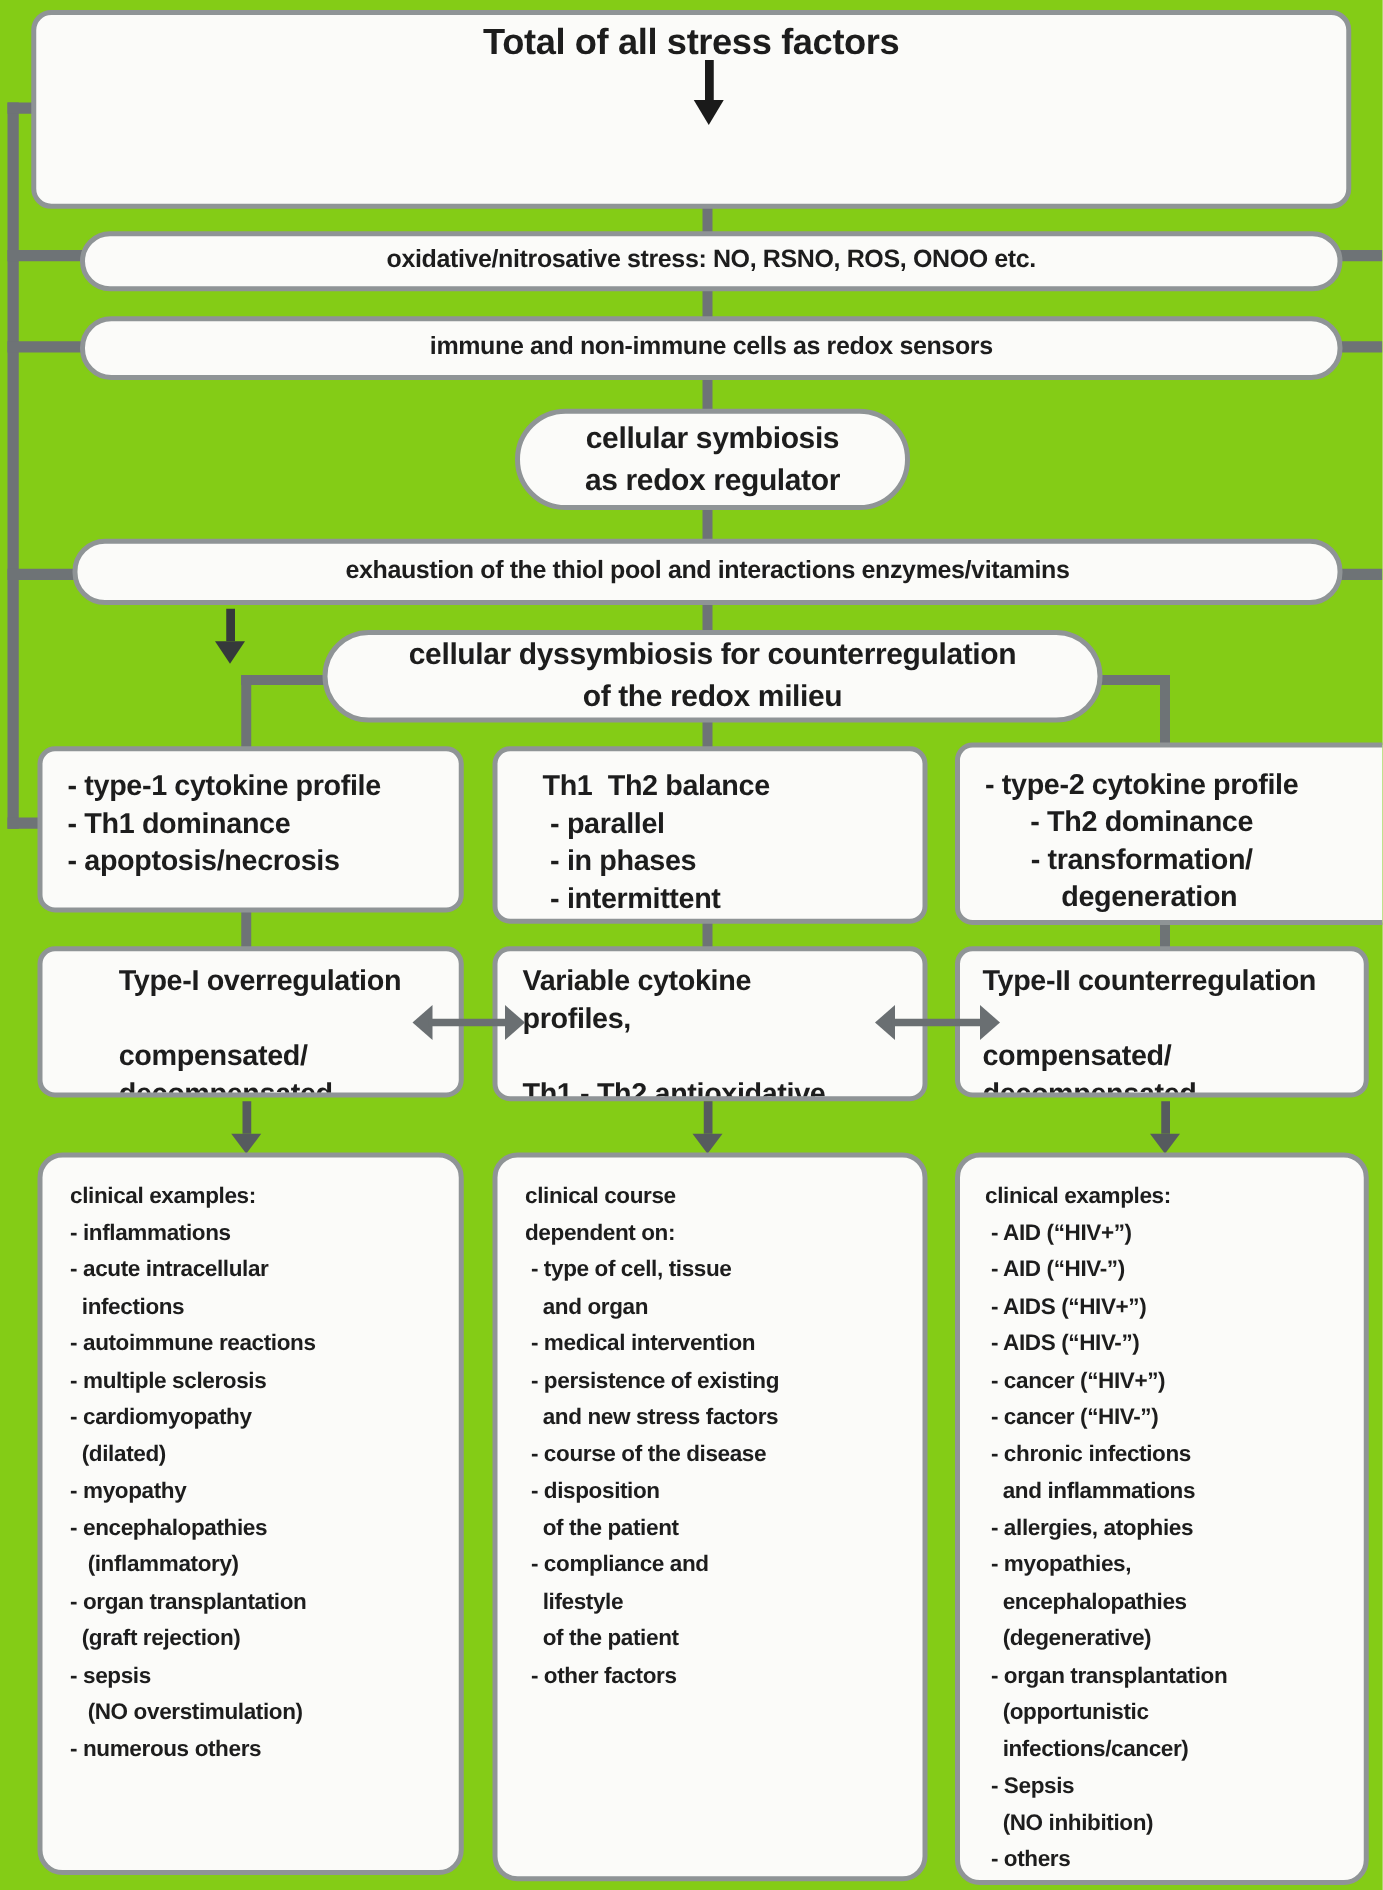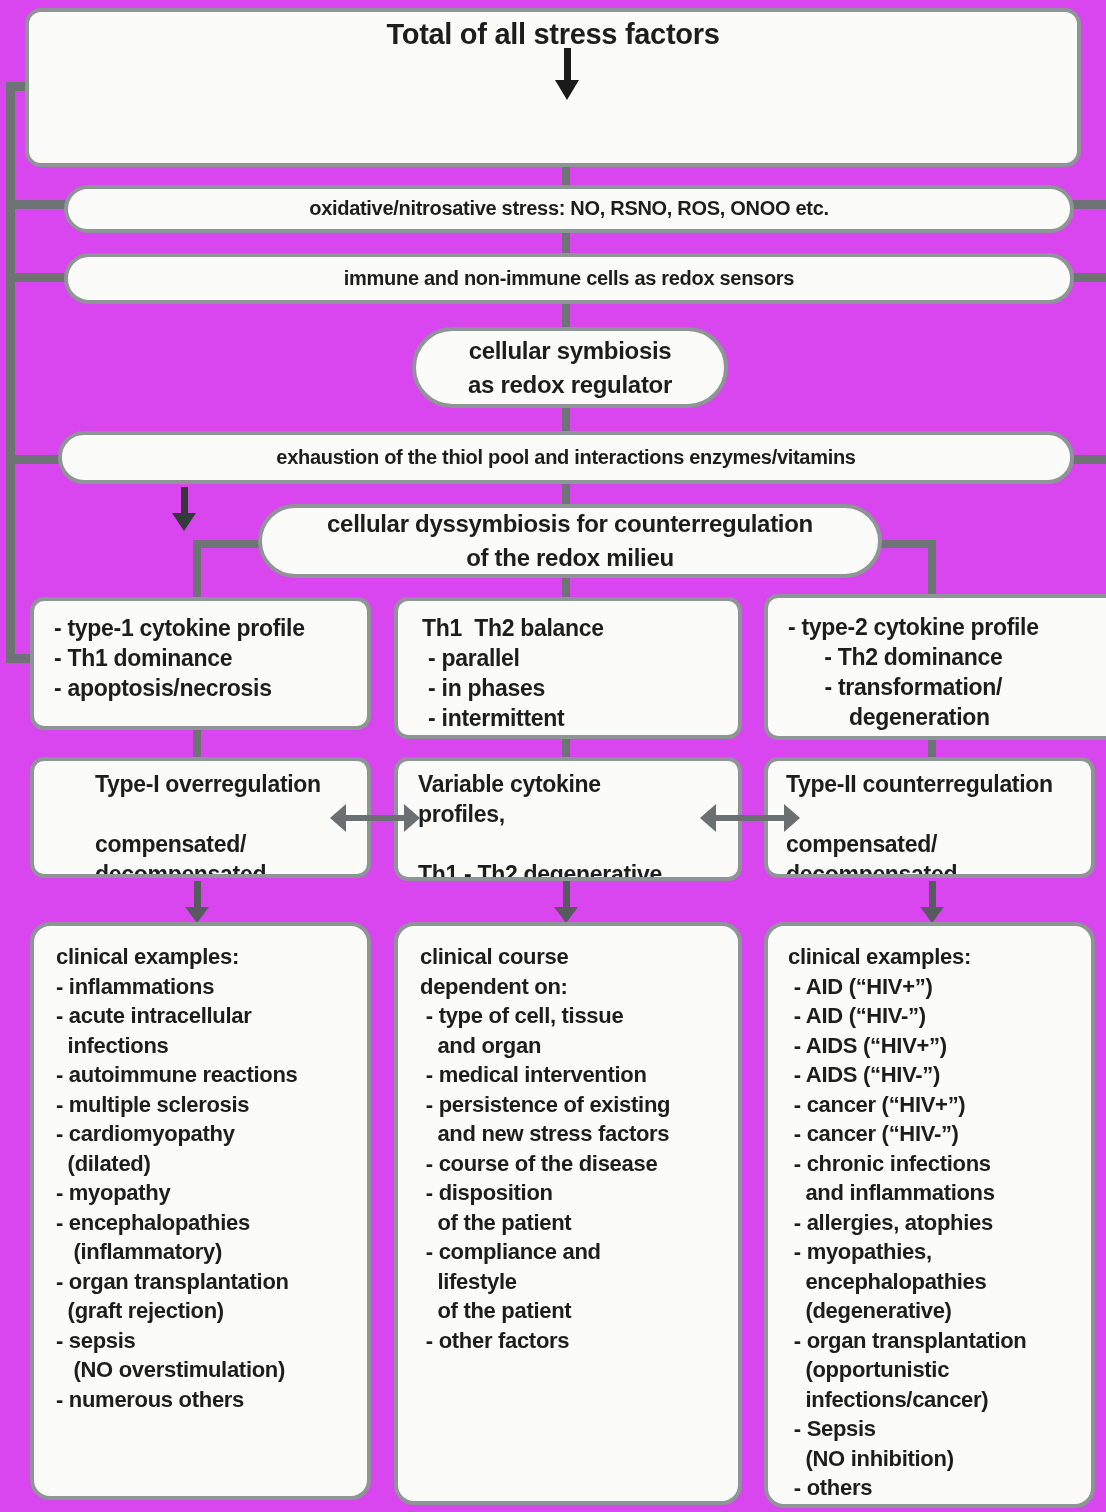--- a/index.html
+++ b/index.html
@@ -1,29 +1,29 @@
 <!DOCTYPE html>
 <html><head>
 <meta charset="utf-8">
 <style>
   html,body { margin:0; padding:0; }
   body { background:#f1f1ef; font-family:"Liberation Sans", sans-serif; }
-  #canvas { position:relative; width:1106px; height:1512px; background:#d946ef; overflow:hidden; }
+  #canvas { position:relative; width:1106px; height:1512px; background:#84cc16; overflow:hidden; }
 
   .box { position:absolute; background:#fbfbf9; border:4px solid #8f9496; box-sizing:border-box; overflow:hidden; }
   .line { position:absolute; background:#6e7376; }
 
   .txt { font-weight:bold; color:#1d1d1d; white-space:pre; }
   .center { text-align:center; }
 
   .banner-label { position:absolute; left:0; right:0; top:50%; transform:translateY(-54%); font-size:20px; letter-spacing:-0.3px; }
   .pill-lines { position:absolute; left:0; right:0; top:50%; transform:translateY(-50%); font-size:24px; line-height:34px; letter-spacing:-0.3px; }
 
   .list { position:absolute; font-size:23px; line-height:30px; letter-spacing:-0.3px; }
-  .list3 { position:absolute; font-size:22px; line-height:29.5px; letter-spacing:-0.3px; }
+  .list3 { position:absolute; font-size:18px; line-height:29.5px; letter-spacing:-0.3px; }
 
   
   .v-arrow { position:absolute; width:24px; }
   .v-arrow .shaft { position:absolute; left:8.5px; top:0; width:7px; }
   .v-arrow .head { position:absolute; left:0; width:0; height:0;
                    border-left:12px solid transparent; border-right:12px solid transparent; }
 
   
   .dbl-arrow { position:absolute; height:28px; }
   .dbl-arrow .bar { position:absolute; top:11px; left:13px; right:13px; height:6px; background:#6a6f72; }
@@ -98,21 +98,21 @@
     <div class="txt center pill-lines">cellular dyssymbiosis for counterregulation
 of the redox milieu</div>
   </div>
 
   <div class="box" style="left:30px; top:597px; width:341px; height:133px; border-radius:14px;padding-left:47px;">
     <div class="txt list" style="left:20px; top:12px;">- type-1 cytokine profile
 - Th1 dominance
 - apoptosis/necrosis</div>
   </div>
   <div class="box" style="left:394px; top:597px; width:348px; height:142px; border-radius:14px;">
-    <div class="txt list" style="left:24px; top:12px;">Th1  Th2 balance
+    <div class="txt list" style="left:36px; top:12px;">Th1  Th2 balance
  - parallel
  - in phases
  - intermittent</div>
   </div>
   <div class="box" style="left:764px; top:594px; width:392px; height:146px; border-radius:14px;text-align:center;">
     <div class="txt list" style="left:20px; top:14px;">- type-2 cytokine profile
 - Th2 dominance
 - transformation/
   degeneration</div>
   </div>
@@ -120,21 +120,21 @@
   <div class="box" style="left:30px; top:757px; width:341px; height:121px; border-radius:14px;">
     <div class="txt list" style="left:28px; top:8px;margin-left:33px;">Type-I overregulation
 
 compensated/
 decompensated</div>
   </div>
   <div class="box" style="left:394px; top:757px; width:348px; height:124px; border-radius:14px;">
     <div class="txt list" style="left:20px; top:8px;">Variable cytokine
 profiles,
 
-Th1 - Th2 degenerative</div>
+Th1 - Th2 antioxidative</div>
   </div>
   <div class="box" style="left:764px; top:757px; width:331px; height:121px; border-radius:14px;">
     <div class="txt list" style="left:18px; top:8px;">Type-II counterregulation
 
 compensated/
 decompensated</div>
   </div>
 
   <div class="dbl-arrow" style="left:330px; top:804px; width:90px;">
     <div class="head-l"></div>

